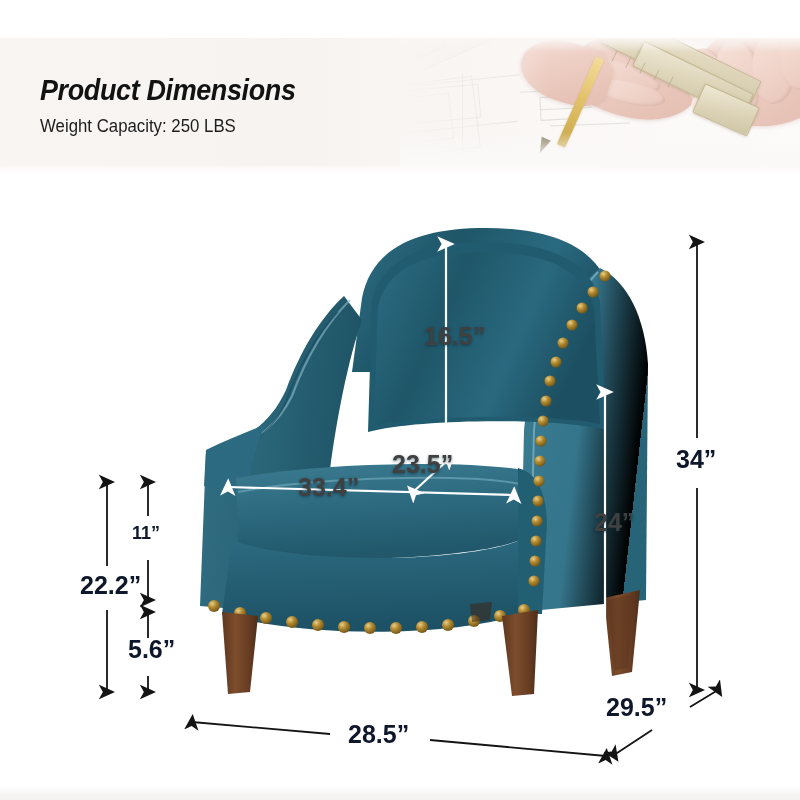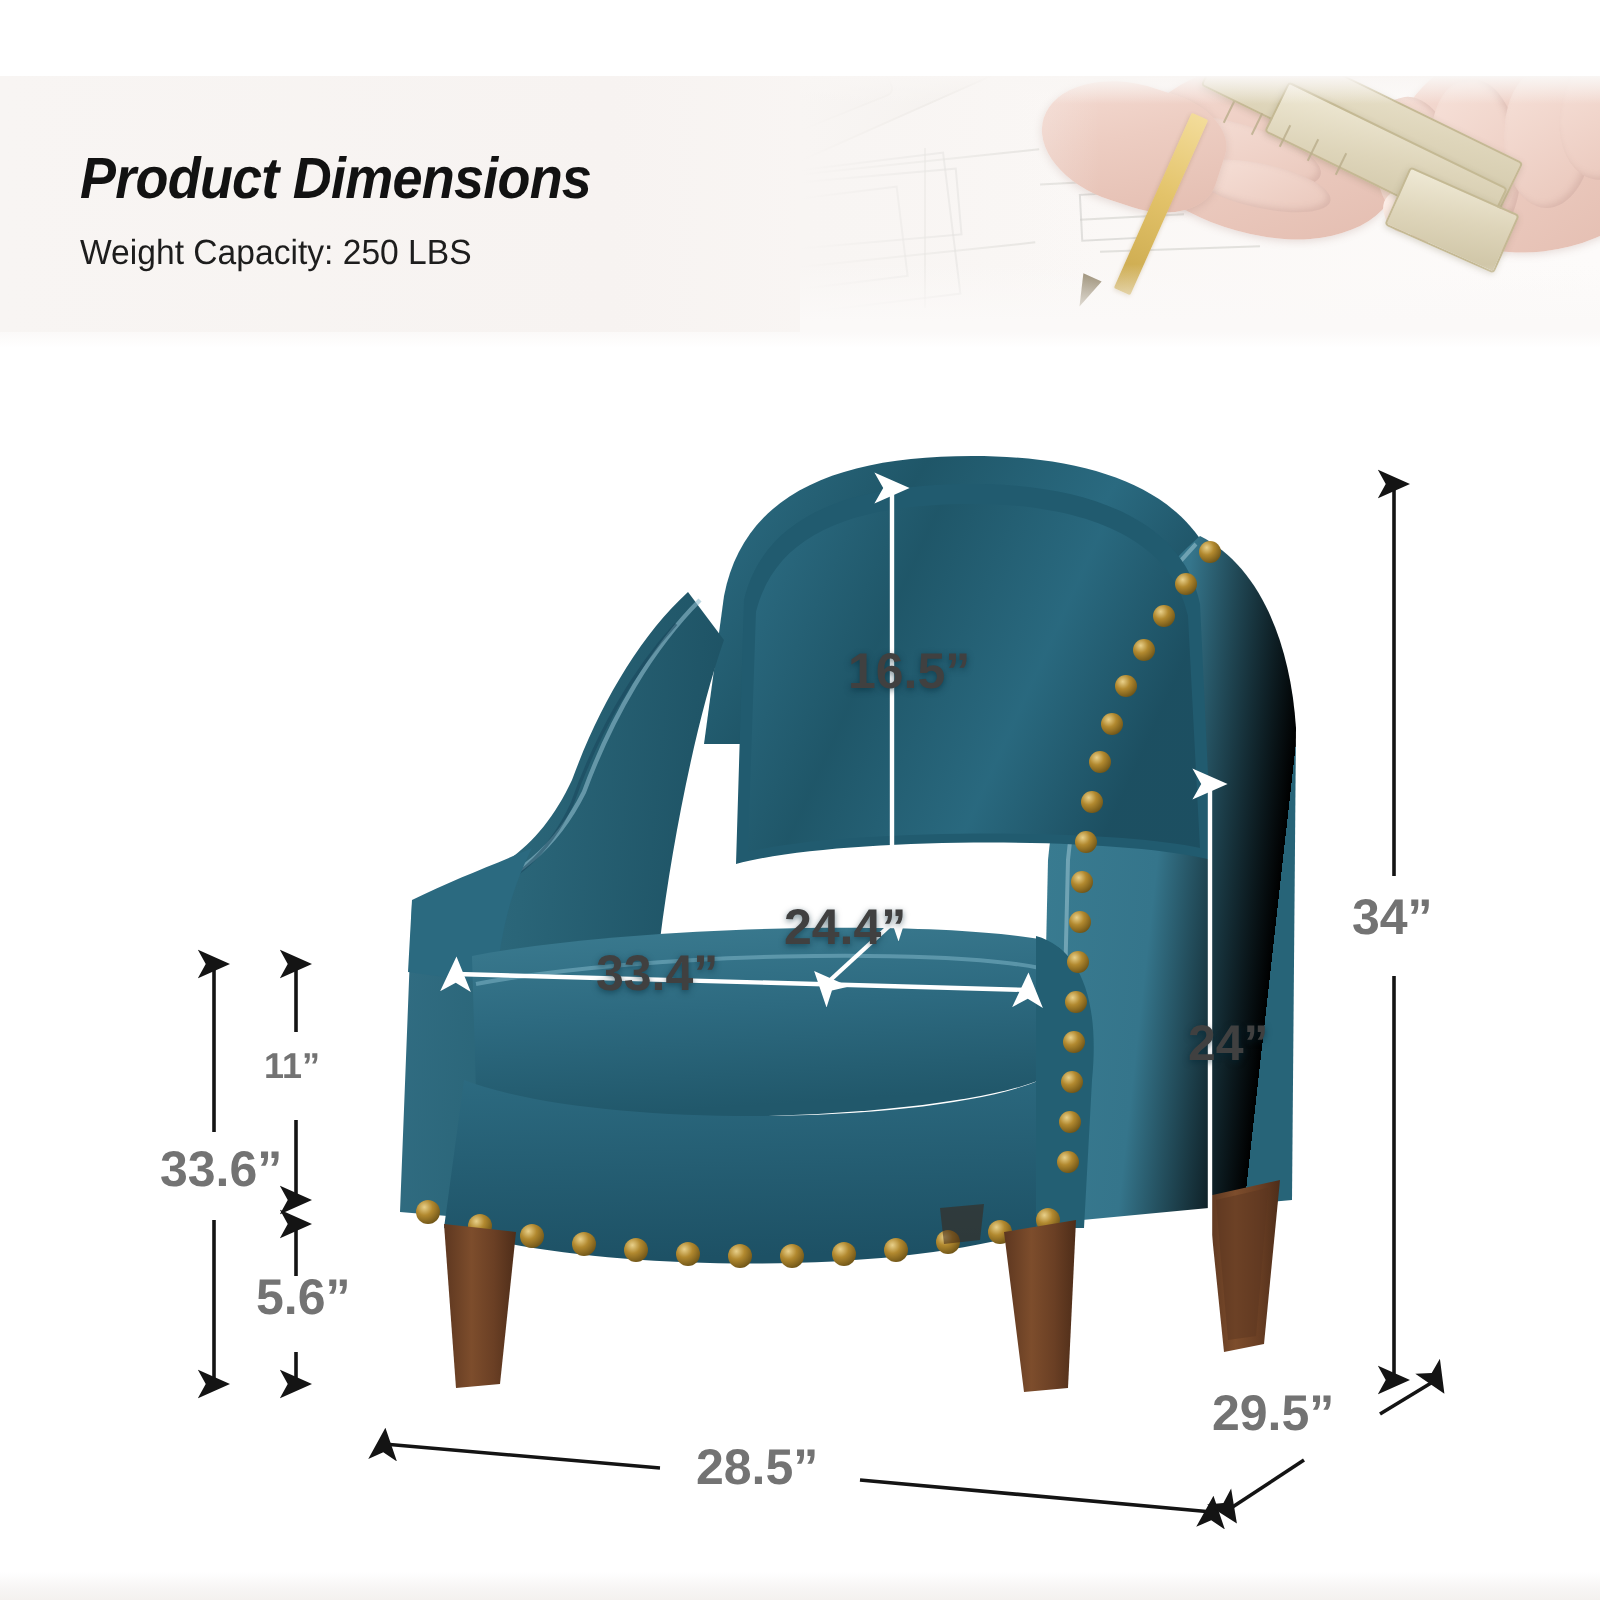--- a/index.html
+++ b/index.html
@@ -42,21 +42,21 @@
   .pencil{position:absolute;background:linear-gradient(180deg,#f3dc9a 0%,#e3c36a 45%,#c9a74b 100%);
     border-radius:1px;box-shadow:0 1px 2px rgba(140,110,50,.3);}
   .pencil-tip{position:absolute;width:0;height:0;}
 
   
   .chair{position:absolute;left:0;top:0;width:800px;height:800px;}
 
   
   .dim-svg{position:absolute;left:0;top:0;width:800px;height:800px;pointer-events:none;}
   .dlabel{position:absolute;font-weight:bold;white-space:nowrap;line-height:1;}
-  .dlabel.black{color:#737373;}
+  .dlabel.black{color:#0f172a;}
   .dlabel.white{color:#404040;text-shadow:0 1px 3px rgba(0,40,55,.55);}
 
   .footer-band{position:absolute;left:0;top:786px;width:800px;height:14px;
     background:linear-gradient(180deg,#ffffff 0%,#f7f5f4 60%,#f4f1ef 100%);}
 </style>
 </head>
 <body>
 
 <div id="page">
 
@@ -291,32 +291,32 @@
     </g>
 
     <g>
       <line x1="718" y1="690" x2="690" y2="707" stroke="#141414" stroke-width="1.8" marker-start="url(#arrB)"></line>
       <line x1="652" y1="730" x2="614" y2="755" stroke="#141414" stroke-width="1.8" marker-end="url(#arrB)"></line>
     </g>
   </svg>
 
   <div class="dlabel white" style="left:424px;top:324px;font-size:25px;">16.5”</div>
 
-  <div class="dlabel white" style="left:392px;top:452px;font-size:25px;">24.4”</div>
+  <div class="dlabel white" style="left:392px;top:452px;font-size:25px;">23.5”</div>
 
   <div class="dlabel white" style="left:298px;top:475px;font-size:25px;">33.4”</div>
 
   <div class="dlabel white" style="left:594px;top:510px;font-size:25px;">24”</div>
 
   <div class="dlabel black" style="left:676px;top:447px;font-size:25px;">34”</div>
 
   <div class="dlabel black" style="left:132px;top:524px;font-size:18px;">11”</div>
 
   <div class="dlabel black" style="left:128px;top:637px;font-size:25px;">5.6”</div>
 
-  <div class="dlabel black" style="left:80px;top:573px;font-size:25px;">33.6”</div>
+  <div class="dlabel black" style="left:80px;top:573px;font-size:25px;">22.2”</div>
 
   <div class="dlabel black" style="left:348px;top:722px;font-size:25px;">28.5”</div>
 
   <div class="dlabel black" style="left:606px;top:695px;font-size:25px;">29.5”</div>
 
   <div class="footer-band"></div>
 </div>
 
 </body></html>

